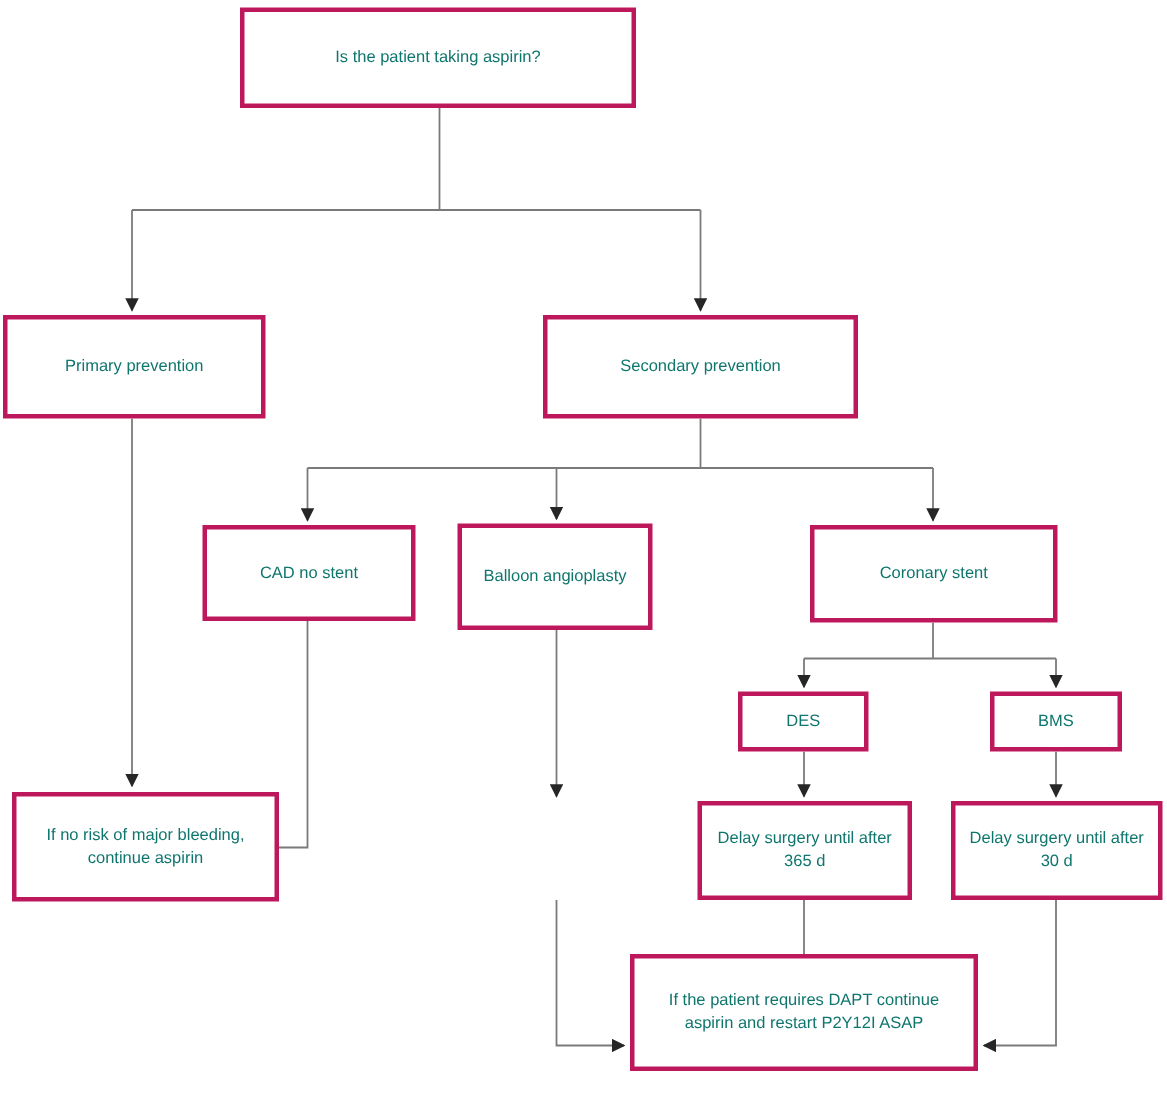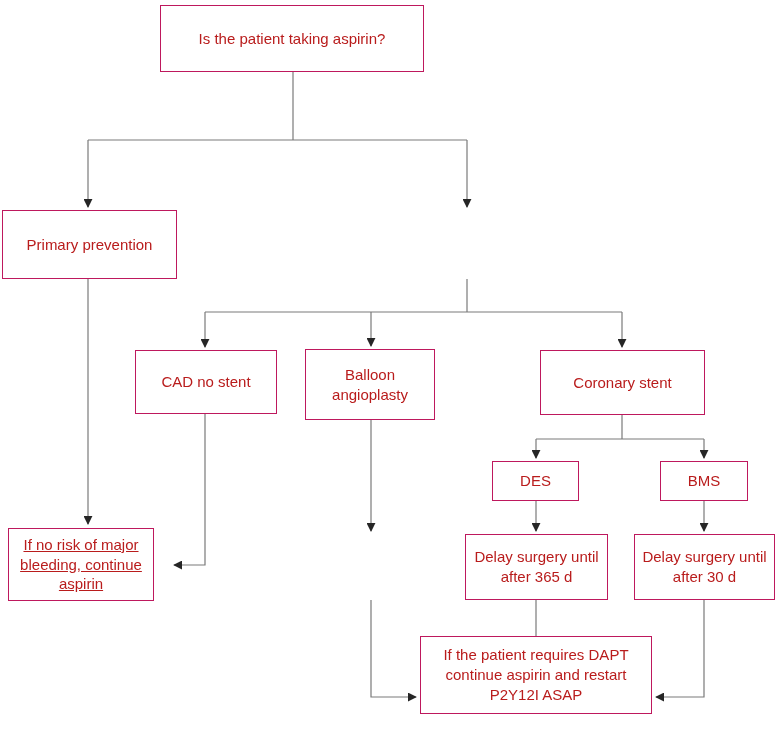--- a/index.html
+++ b/index.html
@@ -24,28 +24,28 @@
   }
   .edge {
     fill: none;
     stroke: #7a7a7a;
     stroke-width: 1.2;
   }
   .node {
     position: absolute;
     box-sizing: border-box;
     background: #ffffff;
-    border: 1px solid #be185d;
+    border: 3px solid #be185d;
     display: flex;
     align-items: center;
     justify-content: center;
     text-align: center;
-    font-size: 15px;
+    font-size: 11px;
     line-height: 1.32;
-    color: #b91c1c;
+    color: #0f766e;
     padding: 3px 8px;
   }
 </style>
 </head>
 <body>
 
 <div class="canvas">
 
   <svg class="connector-layer" width="778" height="738" viewBox="0 0 778 738" xmlns="http://www.w3.org/2000/svg">
     <defs>
@@ -80,32 +80,33 @@
 
     <path class="edge" d="M371 600 V697 H416" marker-end="url(#arrow)"></path>
     <path class="edge" d="M536 600 V653" marker-end="url(#arrow)"></path>
     <path class="edge" d="M704 600 V697 H656" marker-end="url(#arrow)"></path>
   </svg>
 
   <div class="node" style="left:160px; top:5px;   width:264px; height:67px;">Is the patient taking aspirin?</div>
 
   <div class="node" style="left:2px;   top:210px; width:175px; height:69px;">Primary prevention</div>
 
+  <div class="node" style="left:362px; top:210px; width:210px; height:69px;">Secondary prevention</div>
 
   <div class="node" style="left:135px; top:350px; width:142px; height:64px;">CAD no stent</div>
 
   <div class="node" style="left:540px; top:350px; width:165px; height:65px;">Coronary stent</div>
 
   <div class="node" style="left:305px; top:349px; width:130px; height:71px;">Balloon angioplasty</div>
 
   <div class="node" style="left:492px; top:461px; width:87px;  height:40px;">DES</div>
 
   <div class="node" style="left:660px; top:461px; width:88px;  height:40px;text-align:center;">BMS</div>
 
-  <div class="node" style="left:8px;   top:528px; width:146px; height:73px; padding:3px 4px;text-decoration:underline;">If no risk of major bleeding, continue aspirin</div>
+  <div class="node" style="left:8px;   top:528px; width:178px; height:73px; padding:3px 4px;">If no risk of major bleeding, continue aspirin</div>
 
 
   <div class="node" style="left:465px; top:534px; width:143px; height:66px; padding:3px 4px;">Delay surgery until after 365 d</div>
 
   <div class="node" style="left:634px; top:534px; width:141px; height:66px; padding:3px 4px;">Delay surgery until after 30 d</div>
 
   <div class="node" style="left:420px; top:636px; width:232px; height:78px; padding:3px 6px;">If the patient requires DAPT continue aspirin and restart P2Y12I ASAP</div>
 
 </div>
 

